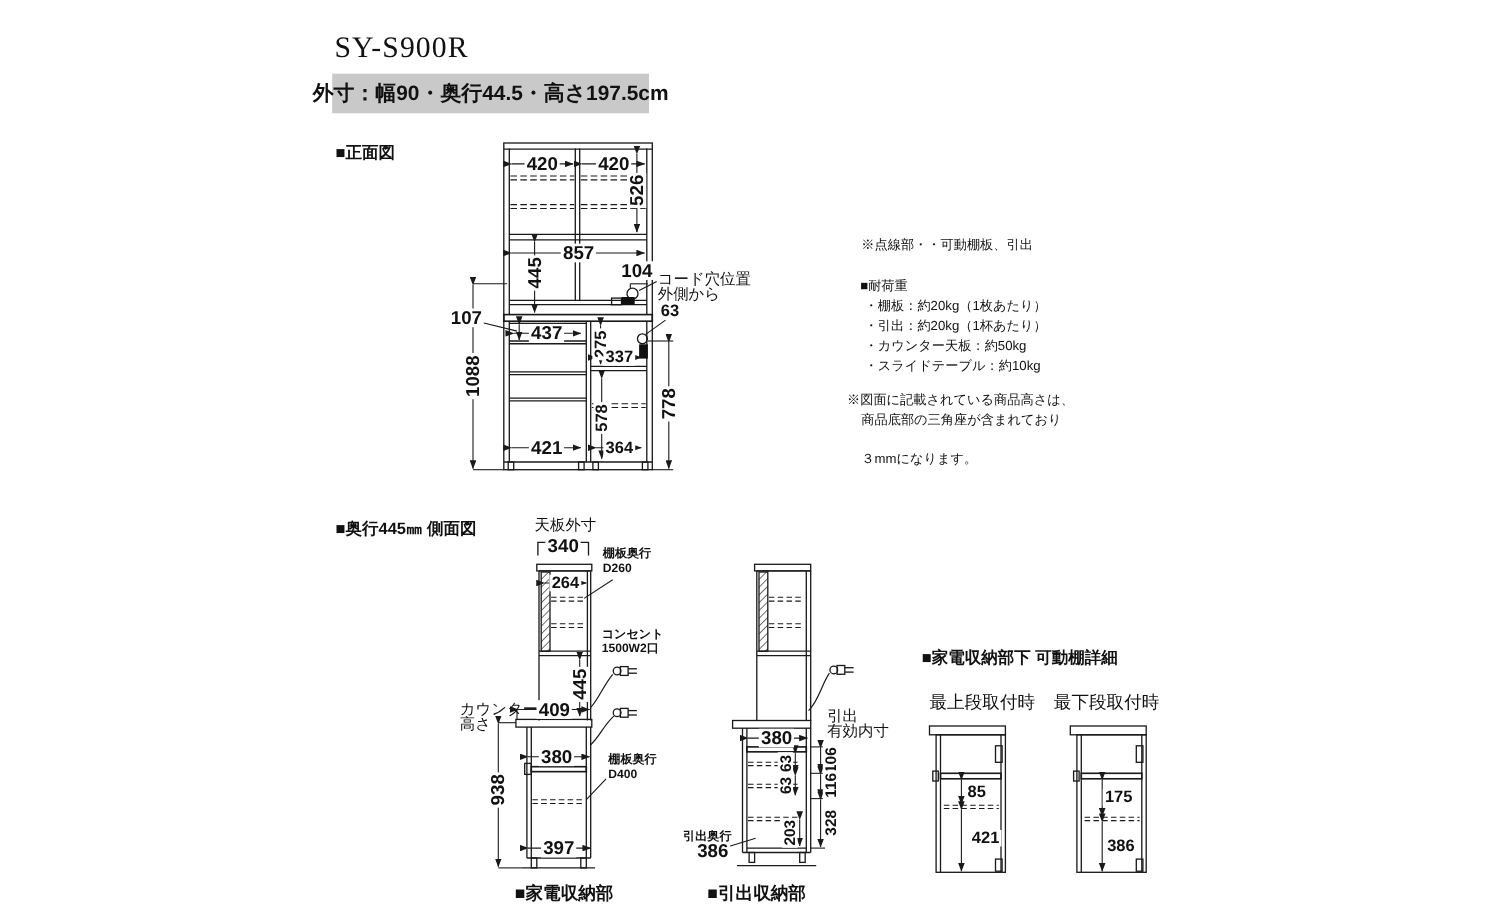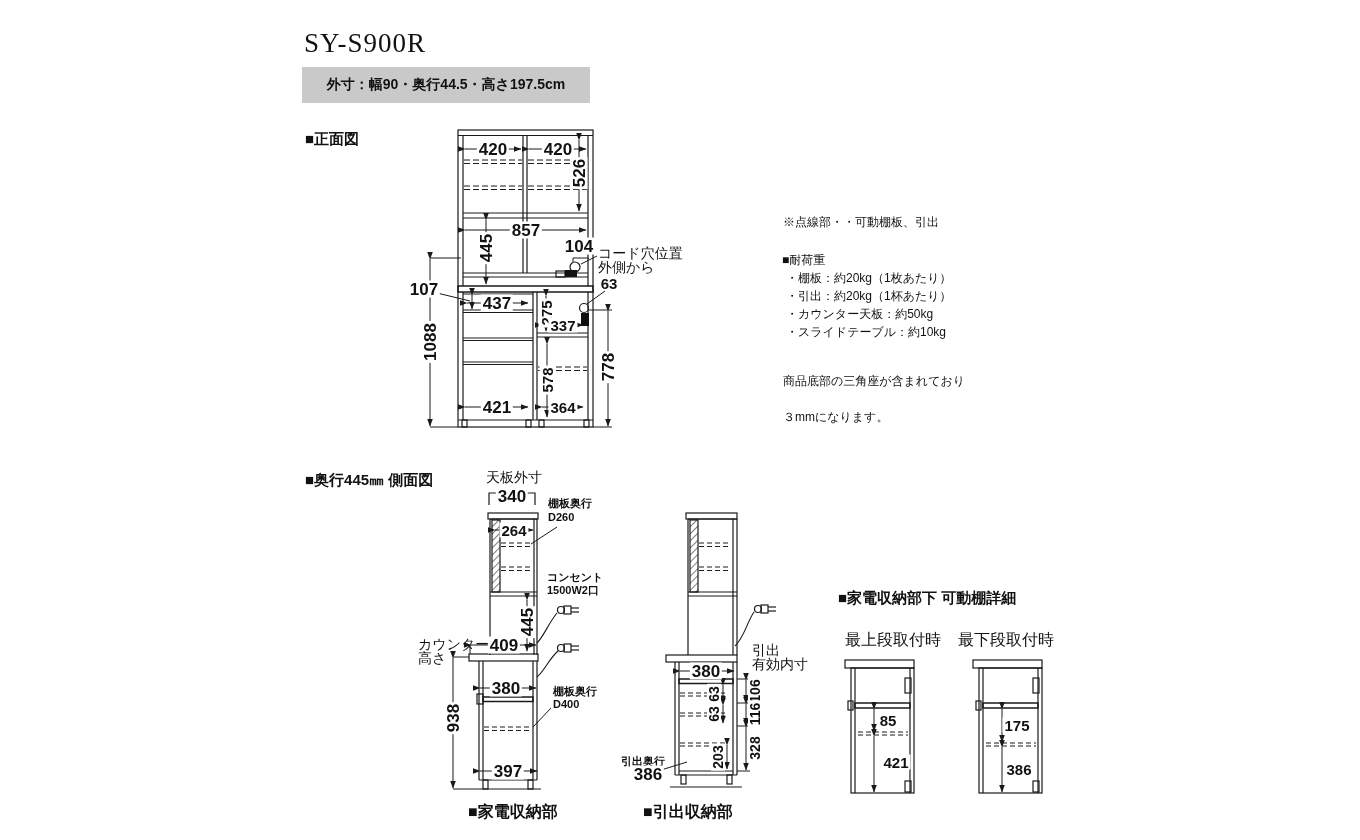--- a/index.html
+++ b/index.html
@@ -1,21 +1,21 @@
 <!DOCTYPE html>
 <html><head>
 <meta charset="utf-8">
 <style>
   html,body{margin:0;padding:0;background:#fff;}
   #canvas{position:relative;width:1212px;height:840px;background:#fff;overflow:hidden;
           font-family:"Liberation Sans",sans-serif;color:#111;}
   #art{position:absolute;left:0;top:0;z-index:0;}
   .title{position:absolute;font-family:"Liberation Serif",serif;font-size:27px;letter-spacing:1px;white-space:nowrap;}
   .specbox{position:absolute;background:#c9c9c9;display:flex;align-items:center;justify-content:center;}
-  .specbox span{font-size:14px;font-weight:600;white-space:nowrap;}
+  .specbox span{font-size:19px;font-weight:600;white-space:nowrap;}
   .sec{position:absolute;font-size:15px;font-weight:700;white-space:nowrap;}
   .sec.big{font-size:16px;}
   .note{position:absolute;font-size:12px;white-space:nowrap;}
   .dim{position:absolute;transform:translate(-50%,-50%);font-size:17px;font-weight:600;
        background:#fff;padding:0 2px;white-space:nowrap;line-height:1;}
   .dim.rot{transform:translate(-50%,-50%) rotate(-90deg);}
   .dim.s15{font-size:15px;}
   .dim.s14{font-size:14px;}
   .lbl{position:absolute;font-size:14px;white-space:nowrap;line-height:1.1;}
   .lbl.s11{font-size:11px;font-weight:600;}
@@ -287,20 +287,21 @@
 <div class="sec" style="left:305px;top:471px">■奥行445㎜ 側面図</div>
 <div class="sec big" style="left:468px;top:802px">■家電収納部</div>
 <div class="sec big" style="left:643px;top:802px">■引出収納部</div>
 
 <div class="note" style="left:783px;top:214px">※点線部・・可動棚板、引出</div>
 <div class="note" style="left:782px;top:252px">■耐荷重</div>
 <div class="note" style="left:786px;top:270px">・棚板：約20kg（1枚あたり）</div>
 <div class="note" style="left:786px;top:288px">・引出：約20kg（1杯あたり）</div>
 <div class="note" style="left:786px;top:306px">・カウンター天板：約50kg</div>
 <div class="note" style="left:786px;top:324px">・スライドテーブル：約10kg</div>
+<div class="note" style="left:770px;top:355px">※図面に記載されている商品高さは、</div>
 <div class="note" style="left:783px;top:373px">商品底部の三角座が含まれており</div>
 <div class="note" style="left:783px;top:409px">３mmになります。</div>
 
 <div class="dim" style="left:493px;top:149px">420</div>
 <div class="dim" style="left:558px;top:149px">420</div>
 <div class="dim rot" style="left:579px;top:173px">526</div>
 <div class="dim" style="left:526px;top:230px">857</div>
 <div class="dim rot" style="left:486px;top:248px">445</div>
 <div class="dim" style="left:579px;top:246px">104</div>
 <div class="lbl" style="left:598px;top:246px">コード穴位置</div>

